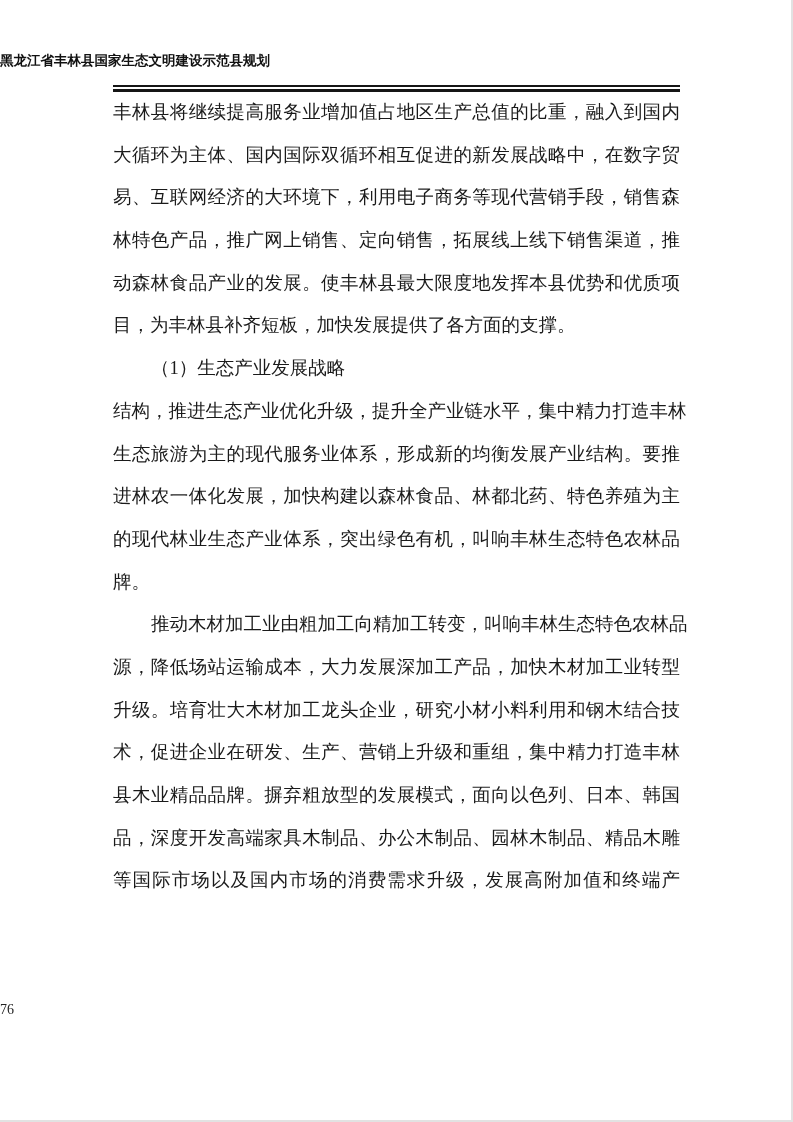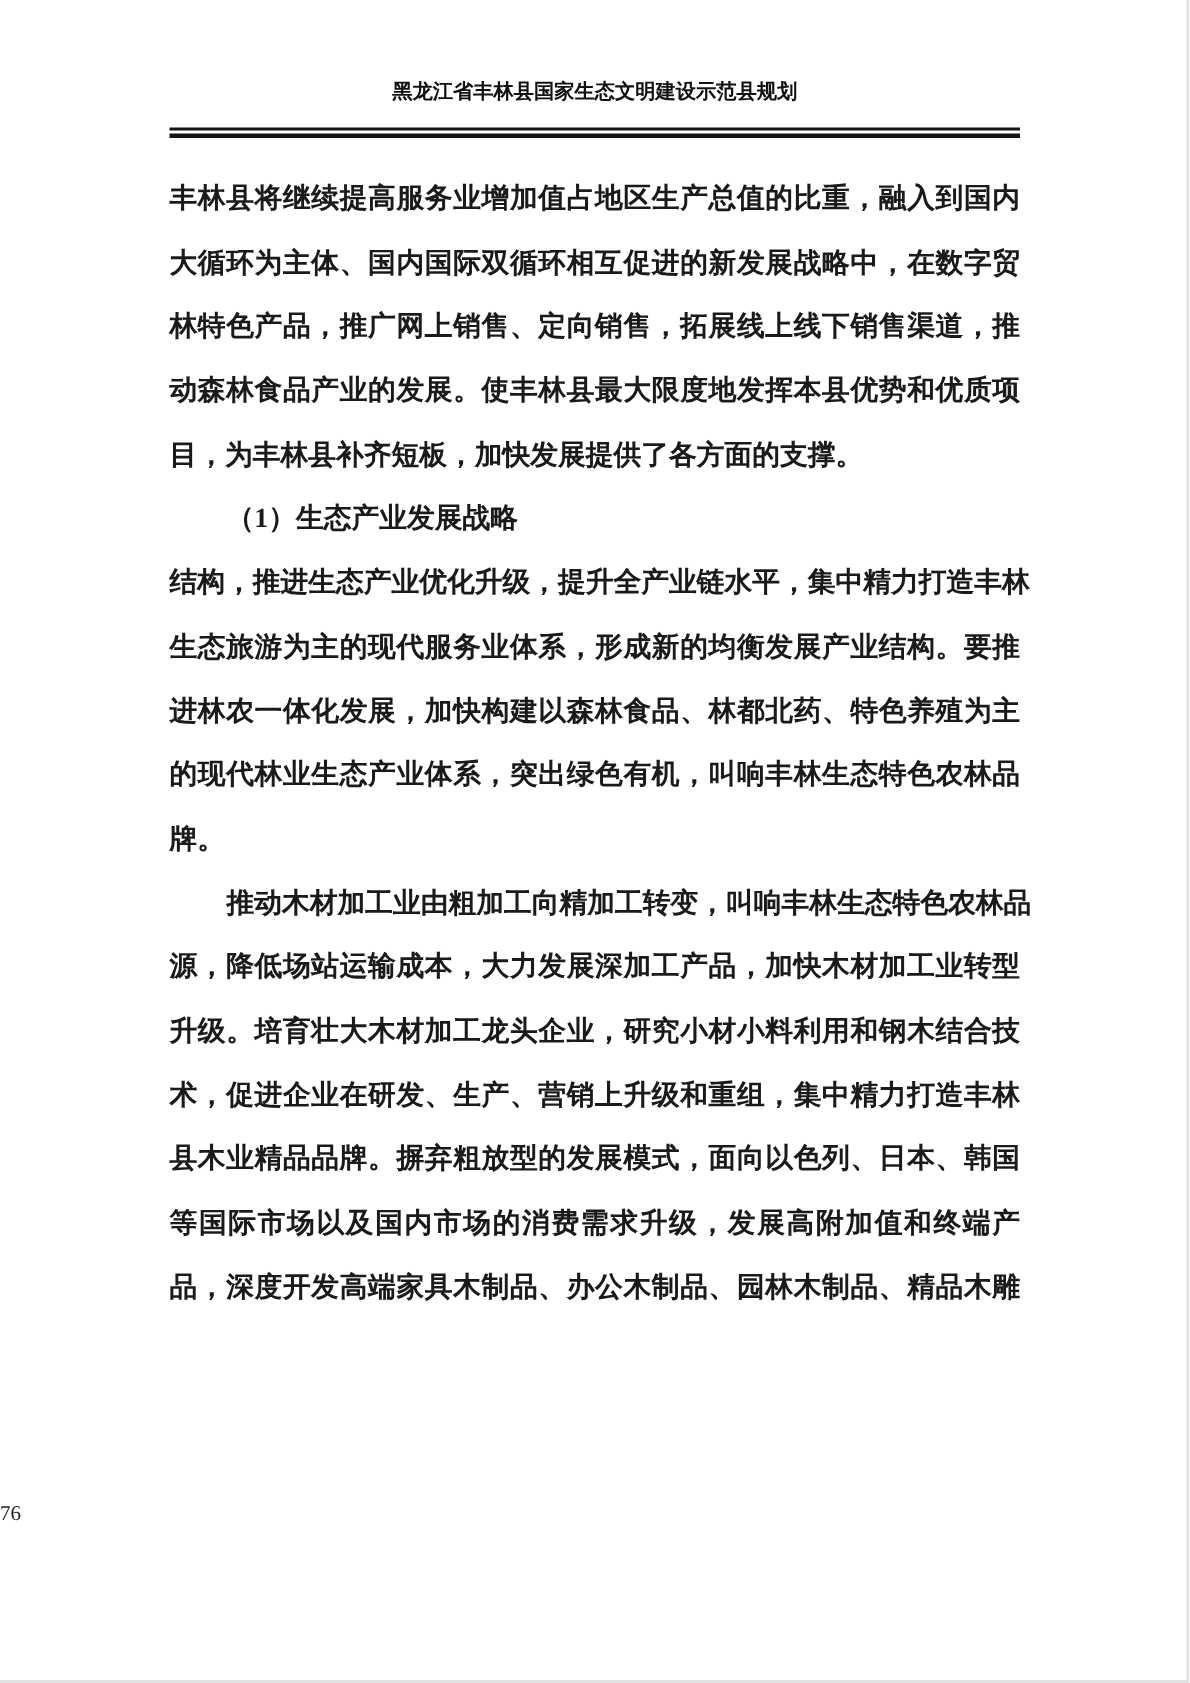--- a/index.html
+++ b/index.html
@@ -15,41 +15,39 @@
     overflow: hidden;
     font-family: "Liberation Serif", "DejaVu Serif", serif;
     color: #1a1a1a;
     box-shadow: inset -2px -2px 0 #e2e2e2;
   }
   .header-title {
     position: absolute;
     top: 52px;
     left: 0;
     right: 0;
-    text-align: center;
     font-size: 13.5px;
     font-weight: bold;
     letter-spacing: 0px;
     color: #111111;
   }
   .header-rule {
     position: absolute;
     top: 85px;
     left: 113px;
     width: 567px;
     height: 2px;
     border-top: 2px solid #151515;
     border-bottom: 3px solid #151515;
   }
   .doc-body {
     position: absolute;
-    top: 112px;
+    top: 91px;
     left: 113px;
     width: 567px;
-    font-weight: bold;
   }
   .line {
     font-size: 18.5px;
     height: 42.7px;
     line-height: 42.7px;
     text-align: justify;
     text-align-last: justify;
     white-space: nowrap;
     color: #1a1a1a;
   }
@@ -76,33 +74,34 @@
 </style>
 </head>
 <body>
 
 <div class="page">
   <div class="header-title">黑龙江省丰林县国家生态文明建设示范县规划</div>
   <div class="header-rule"></div>
   <div class="doc-body" id="doc-body">
       <div class="line">丰林县将继续提高服务业增加值占地区生产总值的比重，融入到国内</div>
       <div class="line">大循环为主体、国内国际双循环相互促进的新发展战略中，在数字贸</div>
+      <div class="line">易、互联网经济的大环境下，利用电子商务等现代营销手段，销售森</div>
       <div class="line">林特色产品，推广网上销售、定向销售，拓展线上线下销售渠道，推</div>
       <div class="line">动森林食品产业的发展。使丰林县最大限度地发挥本县优势和优质项</div>
       <div class="line nojust">目，为丰林县补齐短板，加快发展提供了各方面的支撑。</div>
       <div class="line heading indent">（1）生态产业发展战略</div>
       <div class="line">结构，推进生态产业优化升级，提升全产业链水平，集中精力打造丰林</div>
       <div class="line">生态旅游为主的现代服务业体系，形成新的均衡发展产业结构。要推</div>
       <div class="line">进林农一体化发展，加快构建以森林食品、林都北药、特色养殖为主</div>
       <div class="line">的现代林业生态产业体系，突出绿色有机，叫响丰林生态特色农林品</div>
       <div class="line nojust">牌。</div>
       <div class="line indent">推动木材加工业由粗加工向精加工转变，叫响丰林生态特色农林品</div>
       <div class="line">源，降低场站运输成本，大力发展深加工产品，加快木材加工业转型</div>
       <div class="line">升级。培育壮大木材加工龙头企业，研究小材小料利用和钢木结合技</div>
       <div class="line">术，促进企业在研发、生产、营销上升级和重组，集中精力打造丰林</div>
       <div class="line">县木业精品品牌。摒弃粗放型的发展模式，面向以色列、日本、韩国</div>
+      <div class="line">品，深度开发高端家具木制品、办公木制品、园林木制品、精品木雕</div>
       <div class="line">等国际市场以及国内市场的消费需求升级，发展高附加值和终端产</div>
-      <div class="line">品，深度开发高端家具木制品、办公木制品、园林木制品、精品木雕</div>
     </div>
   <div class="footer">
     <span>76</span>
   </div>
 </div>
 
 </body></html>

